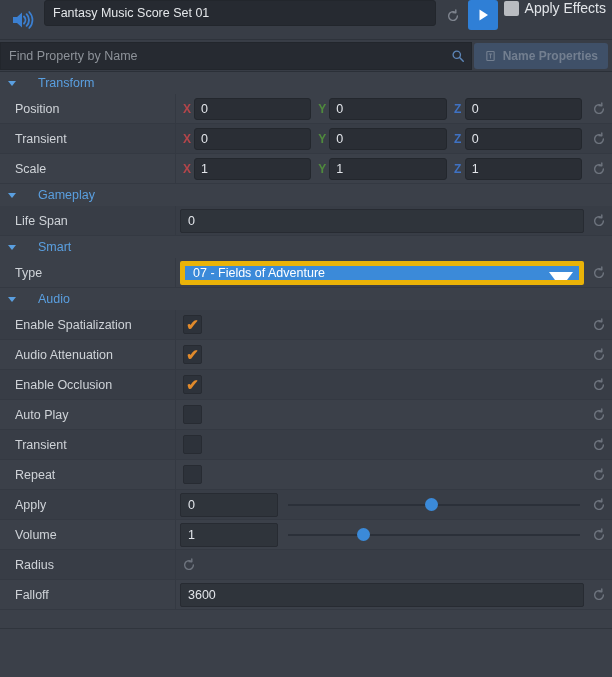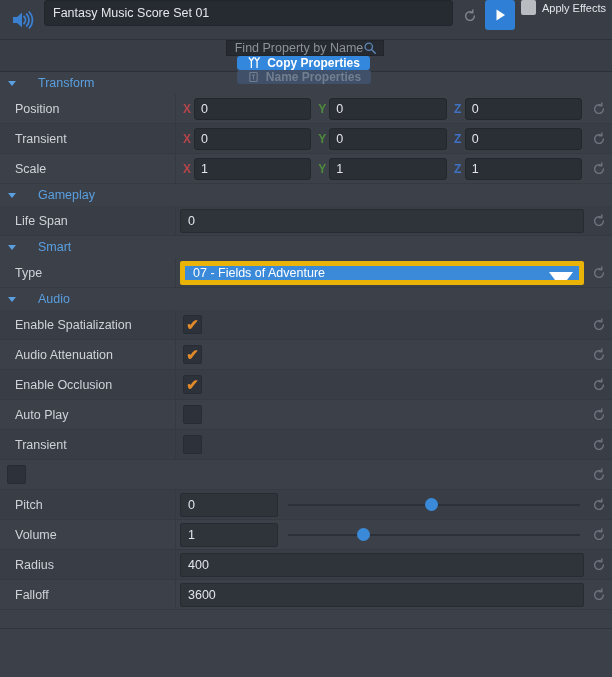--- a/index.html
+++ b/index.html
@@ -60,30 +60,29 @@
     display: flex; align-items: center;
     gap: 6px;
     flex: 0 0 auto;
     padding-right: 6px;
   }
   .apply-box {
     width: 15px; height: 15px;
     background: #b9bcc1;
     border-radius: 2px;
   }
-  .apply-label { color: #e2e5e9; font-size: 11px; white-space: nowrap; }
+  .apply-label { color: #e2e5e9; font-size: 14px; white-space: nowrap; }
 
   .toolbar-row2 {
     height: 32px;
     display: flex;
     align-items: center;
     background: #383d46;
     border-bottom: 1px solid #2b3038;
     box-sizing: border-box;
-    flex-direction: column;
   }
   .search-field {
     flex: 1 1 auto;
     height: 28px;
     background: #262a31;
     border: 1px solid #22262c;
     display: flex; align-items: center;
     padding: 0 6px 0 8px;
     box-sizing: border-box;
     margin: 0 2px 0 0;
@@ -325,29 +324,20 @@
   <div class="search-field">
     <span class="ph">Find Property by Name</span>
     <span>
       <svg width="14" height="14" viewBox="0 0 16 16">
         <circle cx="6.6" cy="6.6" r="4.2" stroke="#5d86b8" stroke-width="1.5" fill="none"></circle>
         <path d="M9.8 9.8 L14 14" stroke="#5d86b8" stroke-width="1.7" stroke-linecap="round"></path>
       </svg>
     </span>
   </div>
 
-  <div class="btn-pill btn-copy">
-    <span>
-      <svg width="14" height="14" viewBox="0 0 16 16">
-        <path d="M2.5 2 L5 5.5 M7.5 2 L5 5.5 M5 5.5 L5 13" stroke="#ffffff" stroke-width="1.5" fill="none" stroke-linecap="round"></path>
-        <path d="M9 2 L11.5 5.5 M14 2 L11.5 5.5 M11.5 5.5 L11.5 13" stroke="#ffffff" stroke-width="1.5" fill="none" stroke-linecap="round"></path>
-      </svg>
-    </span>
-    <span>Copy Properties</span>
-  </div>
 
   <div class="btn-pill btn-paste">
     <span>
       <svg width="13" height="14" viewBox="0 0 16 16">
         <rect x="3.5" y="2.5" width="9" height="11" rx="1" stroke="#737f90" stroke-width="1.4" fill="none"></rect>
         <path d="M6.5 5.5 L9.5 5.5 M8 5.5 L8 10.5" stroke="#737f90" stroke-width="1.3" stroke-linecap="round"></path>
       </svg>
     </span>
     <span>Name Properties</span>
   </div>
@@ -552,32 +542,33 @@
         <div class="chk"></div>
       </div>
       <div class="row-reset">
         <svg width="14" height="14" viewBox="0 0 16 16">
           <path d="M13 8 a5 5 0 1 1 -2.2 -4.1" stroke="#6e747e" stroke-width="1.6" fill="none" stroke-linecap="round"></path>
           <path d="M11.2 1.2 L11.2 4.4 L8.0 4.2" stroke="#6e747e" stroke-width="1.6" fill="none" stroke-linecap="round" stroke-linejoin="round"></path>
         </svg>
       </div>
     </div>
     <div class="row">
+      <div class="row-label">Repeat</div>
       <div class="row-body">
         <div class="chk"></div>
       </div>
       <div class="row-reset">
         <svg width="14" height="14" viewBox="0 0 16 16">
           <path d="M13 8 a5 5 0 1 1 -2.2 -4.1" stroke="#6e747e" stroke-width="1.6" fill="none" stroke-linecap="round"></path>
           <path d="M11.2 1.2 L11.2 4.4 L8.0 4.2" stroke="#6e747e" stroke-width="1.6" fill="none" stroke-linecap="round" stroke-linejoin="round"></path>
         </svg>
       </div>
     </div>
     <div class="row alt">
-      <div class="row-label">Pitch</div>
+      <div class="row-label">Apply</div>
       <div class="row-body">
         <div class="slider-input">
           <span>0</span>
         </div>
         <div class="slider">
           <div class="track"></div>
           <div class="knob" style="left:49%"></div>
         </div>
       </div>
       <div class="row-reset">
@@ -600,25 +591,20 @@
       </div>
       <div class="row-reset">
         <svg width="14" height="14" viewBox="0 0 16 16">
           <path d="M13 8 a5 5 0 1 1 -2.2 -4.1" stroke="#6e747e" stroke-width="1.6" fill="none" stroke-linecap="round"></path>
           <path d="M11.2 1.2 L11.2 4.4 L8.0 4.2" stroke="#6e747e" stroke-width="1.6" fill="none" stroke-linecap="round" stroke-linejoin="round"></path>
         </svg>
       </div>
     </div>
     <div class="row alt">
       <div class="row-label">Radius</div>
-      <div class="row-body">
-        <div class="wide-input">
-          <span>400</span>
-        </div>
-      </div>
       <div class="row-reset">
         <svg width="14" height="14" viewBox="0 0 16 16">
           <path d="M13 8 a5 5 0 1 1 -2.2 -4.1" stroke="#6e747e" stroke-width="1.6" fill="none" stroke-linecap="round"></path>
           <path d="M11.2 1.2 L11.2 4.4 L8.0 4.2" stroke="#6e747e" stroke-width="1.6" fill="none" stroke-linecap="round" stroke-linejoin="round"></path>
         </svg>
       </div>
     </div>
     <div class="row">
       <div class="row-label">Falloff</div>
       <div class="row-body">

